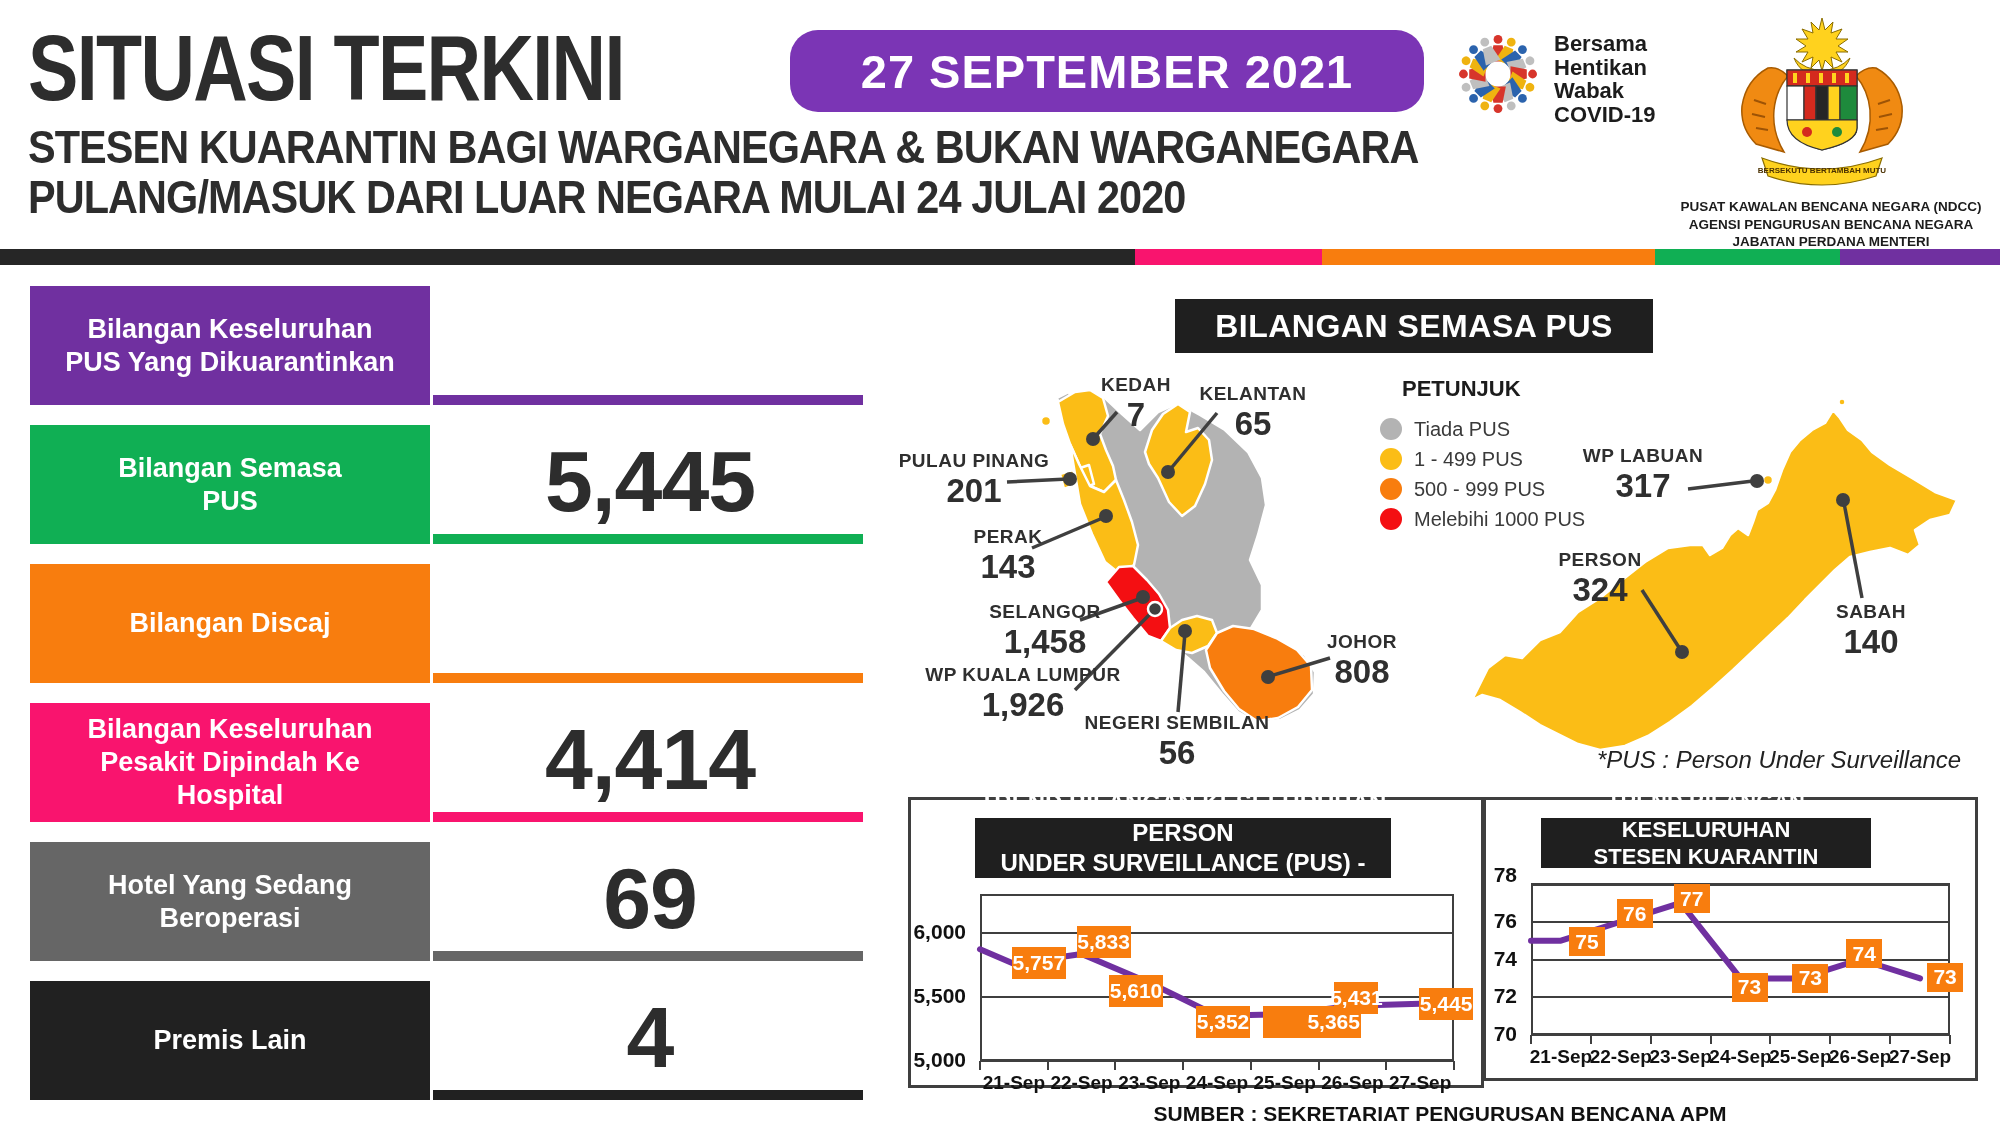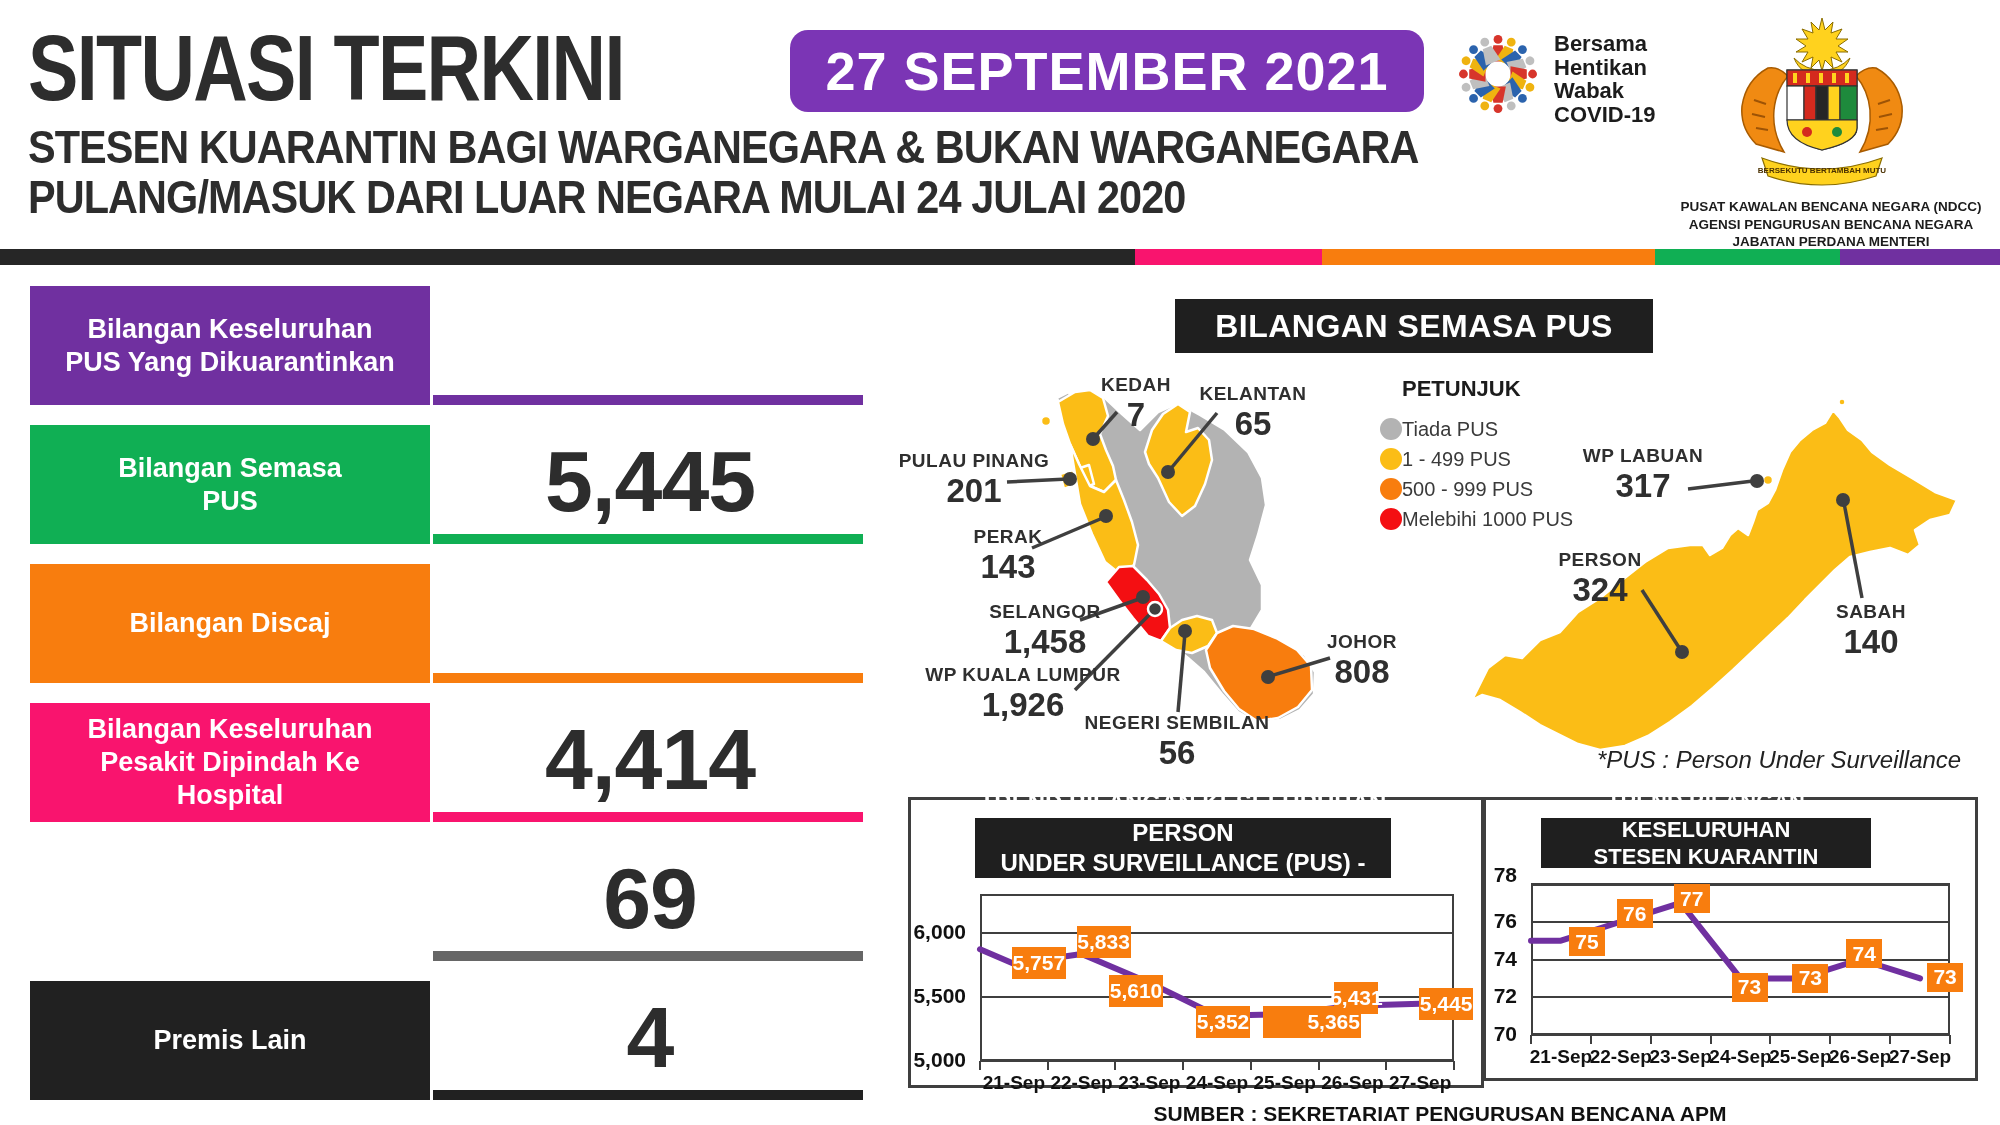--- a/index.html
+++ b/index.html
@@ -8,22 +8,22 @@
     font-family:"Liberation Sans","DejaVu Sans",sans-serif;color:#2d2d2d;
   }
   .abs{position:absolute;}
   
   .main-title{
     left:28px;top:16px;font-size:92px;font-weight:bold;letter-spacing:-2px;color:#2d2d2d;
     transform:scaleX(.82);transform-origin:left top;white-space:nowrap;
   }
   .date-box{
     left:790px;top:30px;width:634px;height:82px;background:var(--date_purple);
-    border-radius:18px;display:flex;align-items:center;justify-content:center;
-    color:#fff;font-size:54px;font-weight:bold;letter-spacing:1px;
+    border-radius:28px;display:flex;align-items:center;justify-content:center;
+    color:#fff;font-size:47px;font-weight:bold;letter-spacing:1px;
   }
   .subtitle{
     left:28px;font-size:46px;font-weight:bold;color:#2d2d2d;white-space:nowrap;
     transform:scaleX(.90);transform-origin:left top;letter-spacing:-1px;
   }
   .sub1{top:120px;} .sub2{top:170px;}
   .campaign-text{
     left:1554px;top:32px;font-size:22px;font-weight:bold;color:#1c1c1c;
     line-height:1.07;white-space:pre-line;
   }
@@ -47,21 +47,21 @@
   }
   .sline{position:absolute;left:433px;top:109px;width:430px;height:10px;}
   
   .map-title{
     left:1175px;top:299px;width:478px;height:54px;background:#1f1f1f;color:#fff;
     display:flex;align-items:center;justify-content:center;font-size:32px;font-weight:bold;
     letter-spacing:.5px;
   }
   .legend{left:1380px;top:376px;}
   .legend .lt{font-size:22px;font-weight:bold;color:#1c1c1c;margin-left:22px;margin-bottom:12px;}
-  .legend .li{display:flex;align-items:center;gap:0;height:30px;font-size:20px;color:#3a3a3a;}
+  .legend .li{display:flex;align-items:center;gap:12px;height:30px;font-size:20px;color:#3a3a3a;}
   .legend .dot{width:22px;height:22px;border-radius:50%;flex:0 0 auto;}
   .sl{position:absolute;text-align:center;transform:translateX(-50%);color:#2f2f2f;white-space:nowrap;}
   .sl .n{font-weight:bold;font-size:19px;letter-spacing:.5px;}
   .sl .v{font-weight:bold;font-size:33px;line-height:1.05;margin-top:2px;}
   .st-kedah{left:1136px;top:374px;} .st-kelantan{left:1253px;top:383px;}
   .st-pinang{left:974px;top:450px;} .st-perak{left:1008px;top:526px;}
   .st-selangor{left:1045px;top:601px;} .st-kl{left:1023px;top:664px;}
   .st-ns{left:1177px;top:712px;} .st-johor{left:1362px;top:631px;}
   .st-labuan{left:1643px;top:445px;} .st-sarawak{left:1600px;top:549px;}
   .st-sabah{left:1871px;top:601px;}
@@ -200,20 +200,22 @@
   <div class="sline" style="background: rgb(248, 125, 14);"></div>
 </div>
 <div class="abs srow" style="top:703px">
   <div class="slabel" style="background: rgb(249, 20, 110);">Bilangan Keseluruhan
 Pesakit Dipindah Ke
 Hospital</div>
   <div class="svalue">4,414</div>
   <div class="sline" style="background: rgb(249, 20, 110);"></div>
 </div>
 <div class="abs srow" style="top:842px">
+  <div class="slabel" style="background: rgb(102, 102, 102);">Hotel Yang Sedang
+Beroperasi</div>
   <div class="svalue">69</div>
   <div class="sline" style="background: rgb(102, 102, 102);"></div>
 </div>
 <div class="abs srow" style="top:981px">
   <div class="slabel" style="background: rgb(33, 33, 33);">Premis Lain</div>
   <div class="svalue">4</div>
   <div class="sline" style="background: rgb(33, 33, 33);"></div>
 </div>
 
 <svg class="abs map-svg" width="2000" height="1125" viewBox="0 0 2000 1125">

